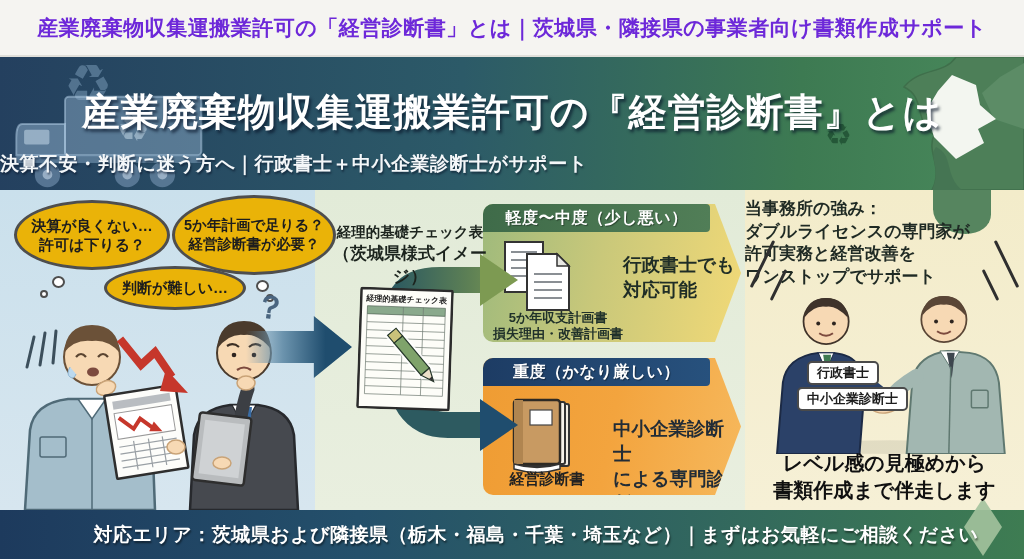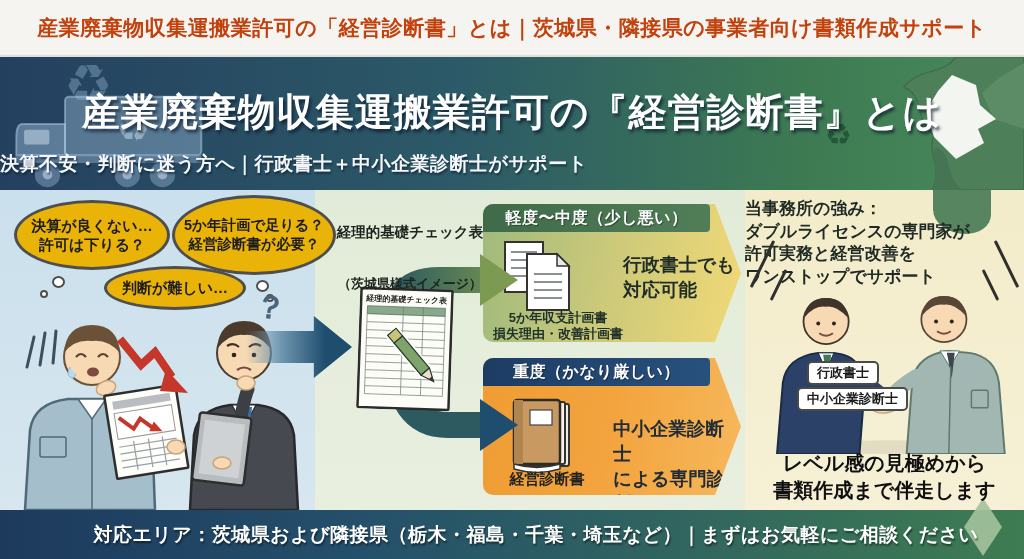--- a/index.html
+++ b/index.html
@@ -3,21 +3,21 @@
 <meta charset="utf-8">
 <style>
   * { margin:0; padding:0; box-sizing:border-box; }
   body { font-family:"Liberation Sans","DejaVu Sans",sans-serif; background:#888; }
   #stage { position:relative; width:1024px; height:559px; overflow:hidden; background:#e5ecdb; }
 
   
   .top-bar { position:absolute; left:0; top:0; width:1024px; height:57px;
     background:#f5f4f1; border-bottom:2px solid #e0dfda;
     display:flex; align-items:center; justify-content:center; }
-  .top-bar-title { font-size:21px; font-weight:bold; color:#c2410c; letter-spacing:.5px; }
+  .top-bar-title { font-size:21px; font-weight:bold; color:#6d28d9; letter-spacing:.5px; }
 
   
   .header { position:absolute; left:0; top:57px; width:1024px; height:133px; overflow:hidden;
     background:linear-gradient(92deg,#24405f 0%,#2c5a68 45%,#3d7a52 78%,#4a8a5c 100%); }
   .hdr-title { position:absolute; left:0; top:30px; width:1024px; text-align:center;
     font-size:38px; font-weight:bold; color:#ffffff; letter-spacing:1px;
     text-shadow:2px 3px 3px rgba(8,20,40,.65); z-index:3; }
   .hdr-sub { position:absolute; left:0; top:94px; width:1024px; text-align:left;
     font-size:19px; font-weight:bold; color:#f4f7f9; letter-spacing:.5px;
     text-shadow:1px 2px 2px rgba(8,20,40,.6); z-index:3; }
@@ -48,21 +48,21 @@
   .tail-2a { left:256px; top:90px; width:13px; height:12px; }
   .tail-2b { left:266px; top:104px; width:8px; height:8px; }
   .qmark { position:absolute; left:254px; top:96px; font-size:32px; font-weight:bold;
     color:#4a657f; transform:rotate(8deg); z-index:6; }
   .people-svg { position:absolute; left:0; top:105px; z-index:2; }
 
   
   .caption { position:absolute; left:322px; top:33px; width:176px; text-align:center;
     font-weight:bold; color:#1c241e; z-index:6; }
   .caption .c1 { font-size:14.5px; }
-  .caption .c2 { font-size:13px;margin-top:33px; }
+  .caption .c2 { font-size:17px; }
   .flow-svg { position:absolute; left:340px; top:50px; z-index:4; }
   .entry-arrow { position:absolute; left:246px; top:126px; width:106px; height:62px; z-index:3;
     background:linear-gradient(90deg,rgba(185,205,220,0) 0%,#6b93ad 35%,#1f4d6e 75%);
     clip-path:polygon(0 24%,64% 24%,64% 0%,100% 50%,64% 100%,64% 76%,0 76%); }
   .sheet-svg { position:absolute; left:358px; top:98px; transform:rotate(2deg); z-index:5; }
 
   
   .card { position:absolute; left:483px; width:258px;
     clip-path:polygon(0% 0%,calc(100% - 26px) 0%,100% 50%,calc(100% - 26px) 100%,0% 100%);
     border-radius:10px 0 0 10px; z-index:2; }

